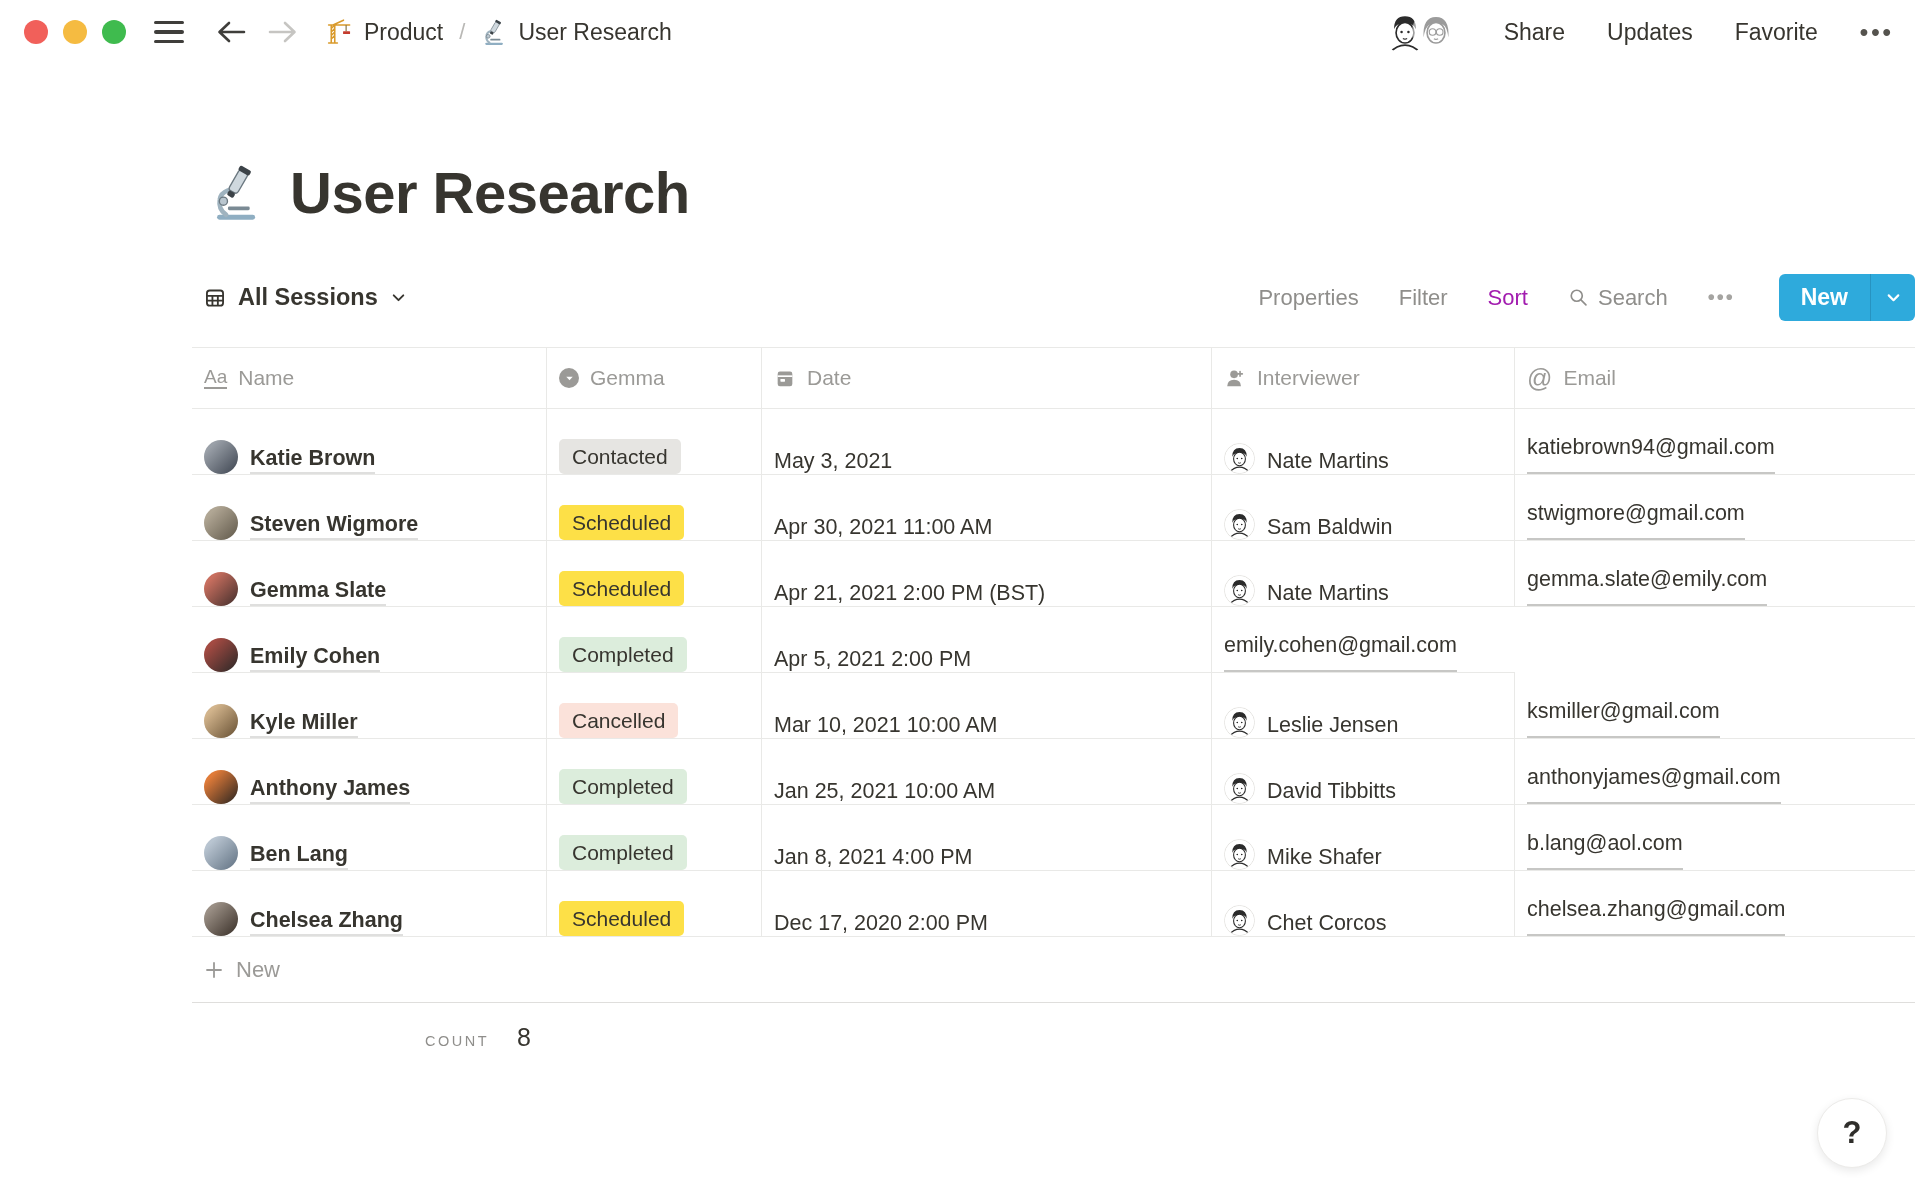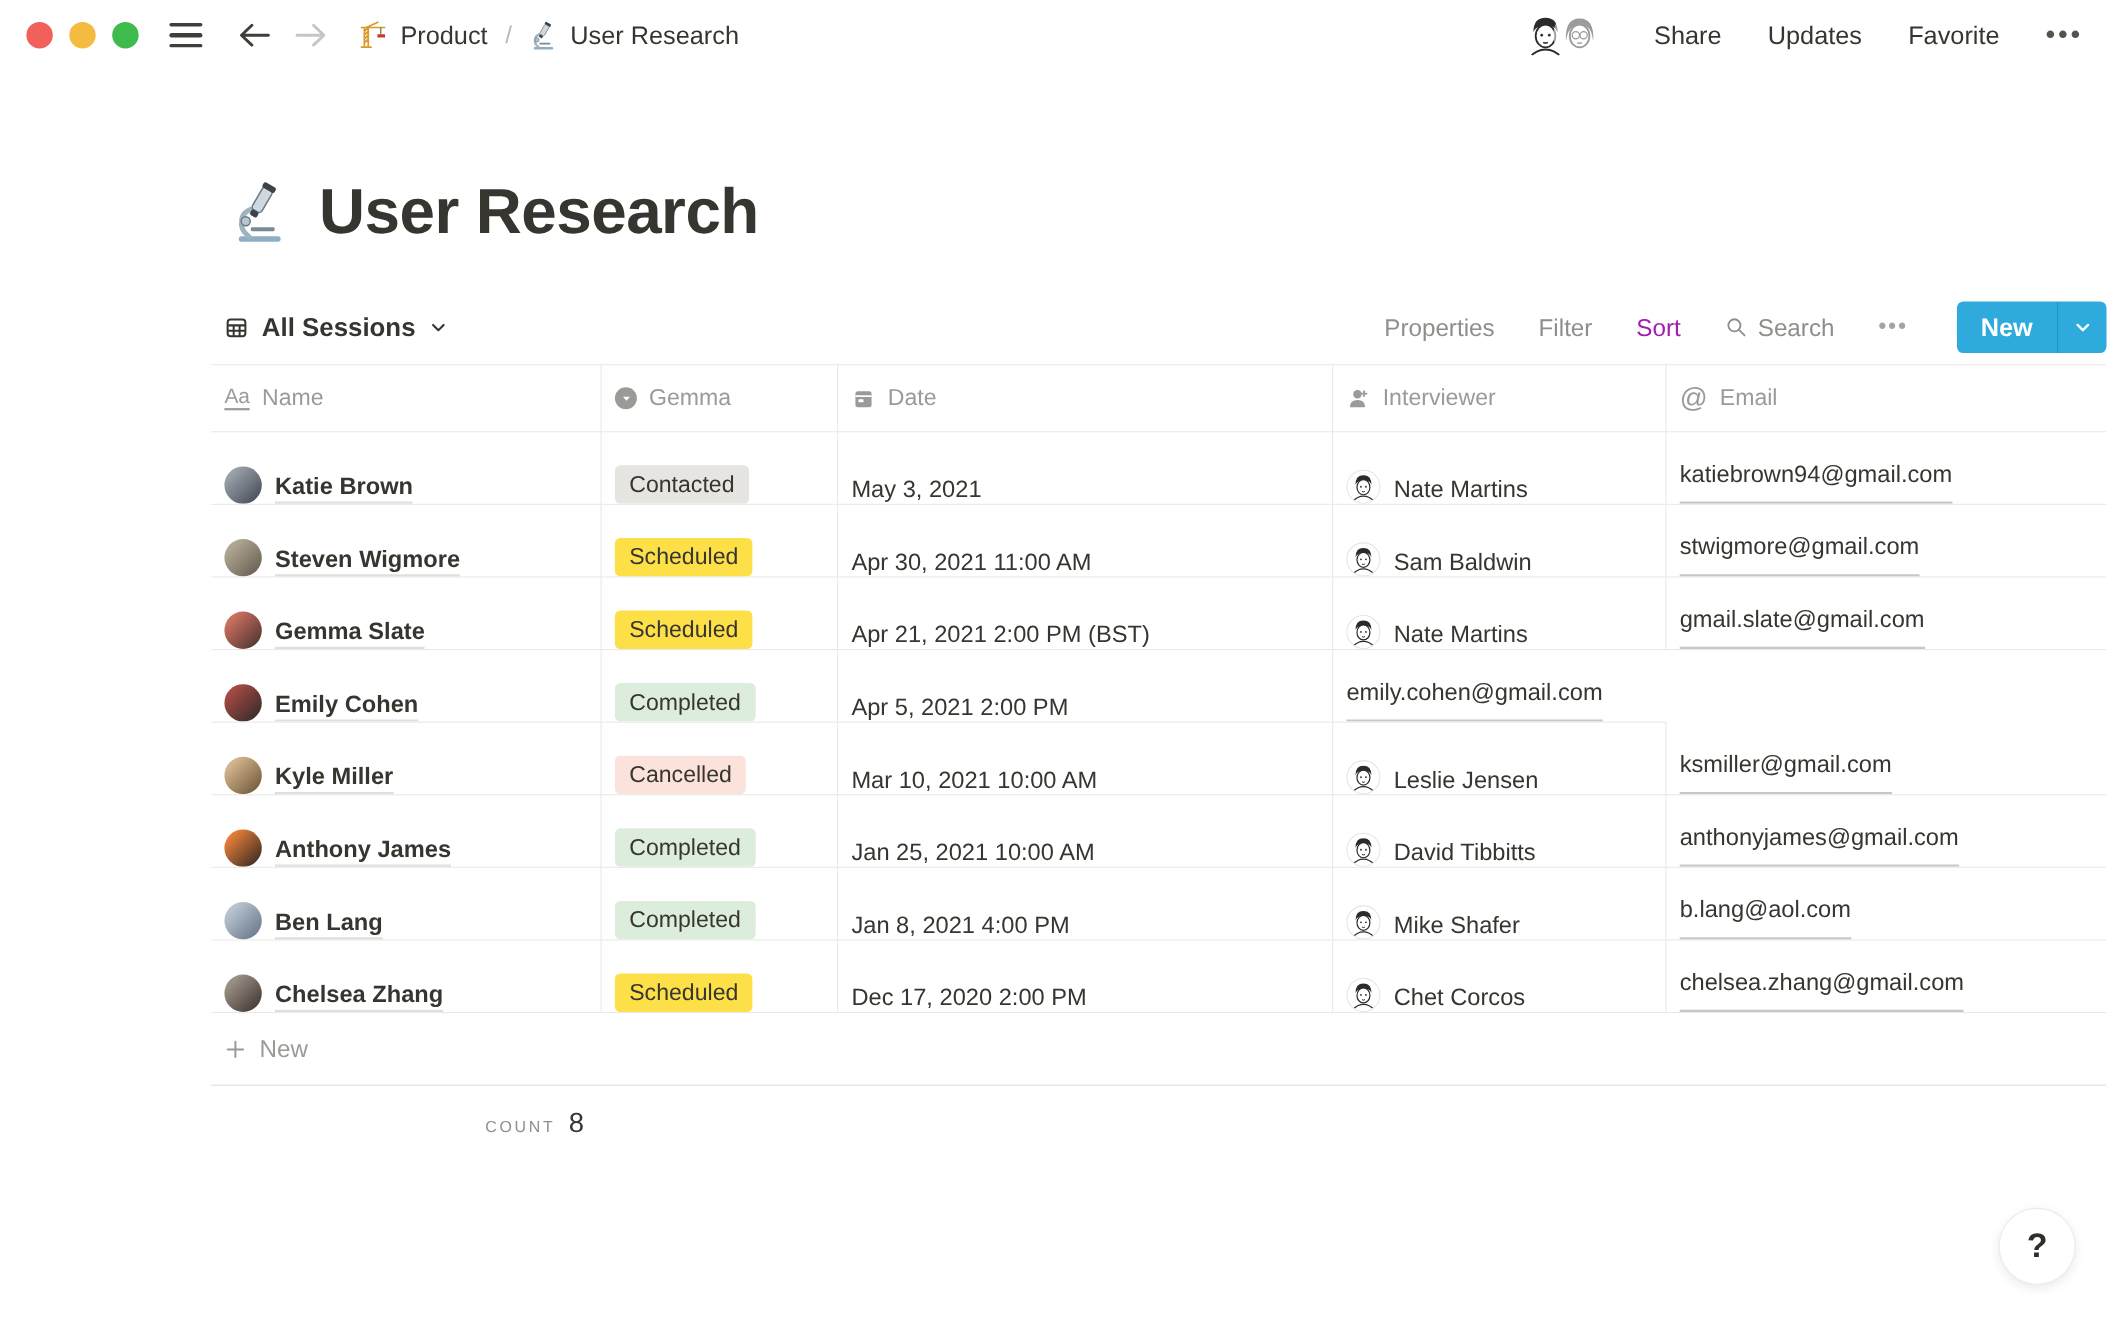--- a/index.html
+++ b/index.html
@@ -43,42 +43,42 @@
   .tb-sort { color:#a21caf; }
   .search-group { display:flex; align-items:center; gap:9px; cursor:pointer; }
   .toolbar .dots { color:#a5a4a1; font-size:20px; letter-spacing:2px; }
   .new-btn { display:flex; align-items:stretch; height:47px; border-radius:6px; overflow:hidden;
              background:#2EAADC; color:#fff; cursor:pointer; margin-left:4px; }
   .new-main { display:flex; align-items:center; padding:0 22px; font-size:23px; font-weight:700; }
   .new-divider { width:1px; background:rgba(20,80,110,0.25); }
   .new-caret { width:44px; display:flex; align-items:center; justify-content:center; }
 
   
-  .db-table { width:1723px; margin-top:10px; font-size:21.5px; }
+  .db-table { width:1723px; margin-top:26px; font-size:21.5px; }
   .grid-row { display:grid; grid-template-columns:355px 215px 450px 303px 400px; }
   .hcell { height:62px; display:flex; align-items:center; gap:11px; padding:0 12px;
            color:#9B9A97; font-size:21px; cursor:pointer;
            border-top:1px solid #E9E9E7; border-bottom:1px solid #E9E9E7; }
   .hcell:not(:last-child), .cell:not(:last-child) { border-right:1px solid #E9E9E7; }
   .cell { height:66px; display:flex; align-items:flex-end; gap:12px; padding:0 12px;
           border-bottom:1px solid #E9E9E7; cursor:pointer; overflow:hidden; white-space:nowrap; }
   .row-avatar { flex:0 0 34px; width:34px; height:34px; border-radius:50%; }
   .name-text { font-weight:700; border-bottom:2px solid rgba(55,53,47,0.16); padding-bottom:1px; }
   .badge { padding:5px 13px; border-radius:5px; font-size:21px; line-height:1.2; }
   .badge-gray  { background:#E6E5E2; }
   .badge-blue  { background:#fde047; }
   .badge-green { background:#DCEDDC; }
   .badge-red   { background:#FBE2DA; }
   .sk-avatar { flex:0 0 31px; width:31px; height:31px; border-radius:50%; overflow:hidden;
                background:#fff; border:1px solid #E6E5E2; }
   .email-text { border-bottom:2px solid rgba(55,53,47,0.28); padding-bottom:12px; }
 
   .new-row { width:1723px; height:66px; display:flex; align-items:center; gap:12px; padding-left:12px;
              color:#9B9A97; font-size:22px; cursor:pointer; border-bottom:1px solid #DFDEDC; }
-  .footer-row { width:355px; display:flex; justify-content:flex-end; align-items:baseline; gap:12px;
+  .footer-row { width:355px; display:flex; justify-content:flex-end; align-items:baseline; gap:28px;
                 padding:20px 16px 0 0; cursor:pointer; }
   .count-label { font-size:14.5px; letter-spacing:2.5px; color:#8f8e8b; }
   .count-value { font-size:25px; color:#37352F; }
 
   
   .help-fab { position:absolute; right:33px; bottom:32px; width:70px; height:70px; border-radius:50%;
               background:#fff; border:1px solid #ECEBE9; box-shadow:0 3px 10px rgba(0,0,0,0.09);
               display:flex; align-items:center; justify-content:center;
               font-size:31px; font-weight:600; color:#2f2e2b; cursor:pointer; }
 
@@ -351,21 +351,21 @@
           <ellipse cx="16" cy="16.5" rx="6.5" ry="7.5" fill="#fff" stroke="#2b2b2b" stroke-width="1.2"></ellipse>
           <circle cx="13.5" cy="16" r="0.9" fill="#2b2b2b"></circle>
                 <circle cx="18.5" cy="16" r="0.9" fill="#2b2b2b"></circle>
           <path d="M14.5 20.7 Q16 21.7 17.5 20.7" stroke="#2b2b2b" fill="none" stroke-width="1"></path>
           <path d="M5 31 Q10 25.5 16 25.5 Q22 25.5 27 31" fill="none" stroke="#2b2b2b" stroke-width="1.3"></path>
         </svg>
       </span>
       <span>Nate Martins</span>
     </div>
     <div class="cell">
-      <span class="email-text">gmail.slate@gmail.com</span>
+      <span class="email-text">gemma.slate@emily.com</span>
     </div>
   </div>
 
   <div class="grid-row">
     <div class="cell">
       <span class="row-avatar" style="background: linear-gradient(135deg, rgb(163, 74, 66) 20%, rgb(63, 46, 44) 85%);"></span>
       <span class="name-text">Emily Cohen</span>
     </div>
     <div class="cell">
       <span class="badge badge-green">Completed</span>

